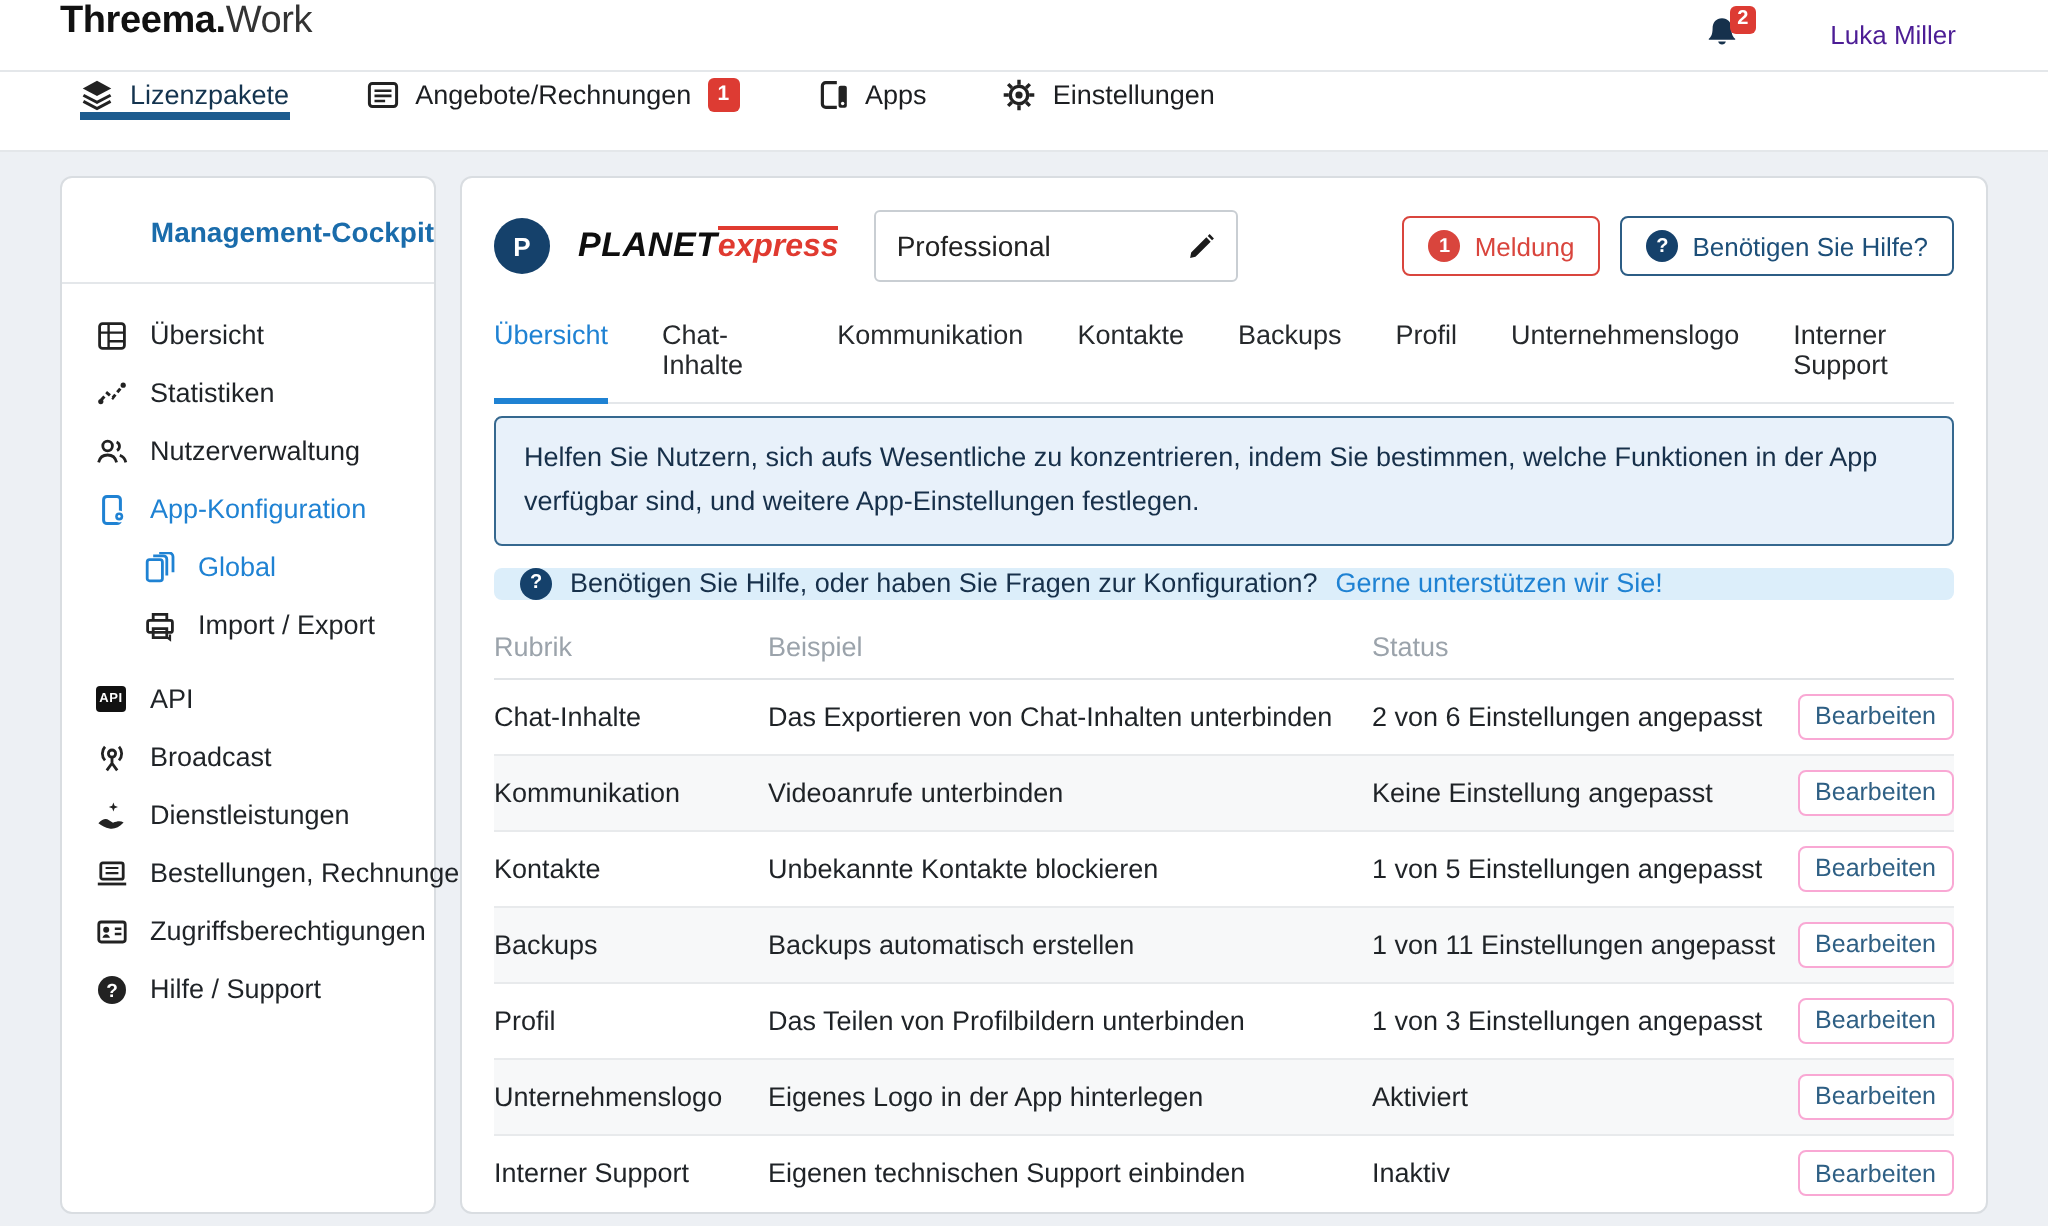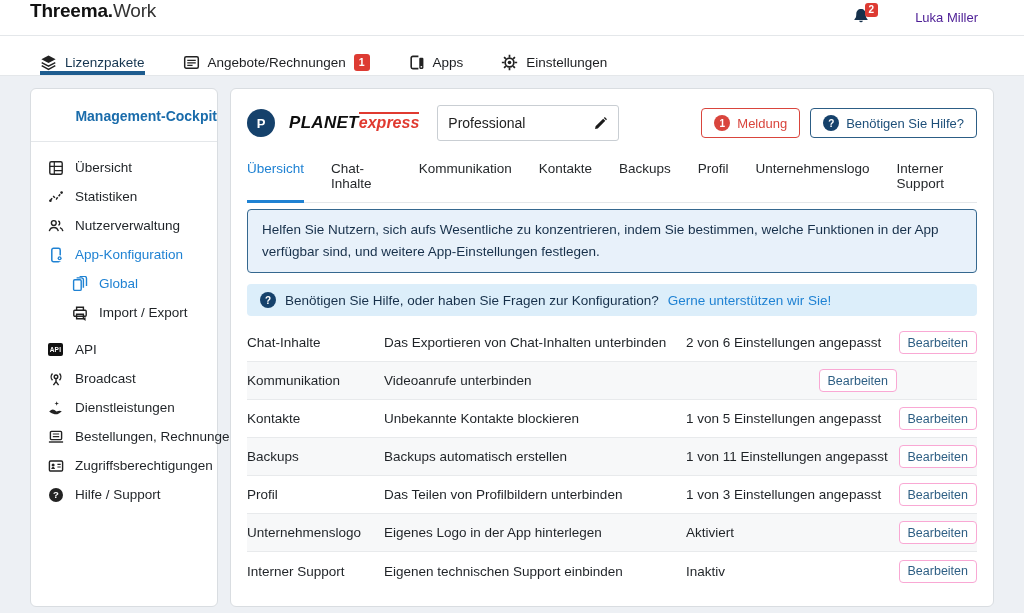--- a/index.html
+++ b/index.html
@@ -14,21 +14,21 @@
   .brand .w { font-weight:300; color:#333; }
   .topbar-right { margin-left:auto; display:flex; align-items:center; gap:42px; }
   .bell-wrap { position:relative; width:22px; height:22px; color:#16314c; cursor:pointer; }
   .bell-wrap svg { width:20px; height:20px; }
   .bell-badge { position:absolute; top:-4px; right:-5px; background:#dd3b33; color:#fff;
                 font-size:10px; font-weight:bold; line-height:1; padding:2px 4px; border-radius:3px; }
   .user-name { font-size:13px; color:#4c1d95; cursor:pointer; padding-right:16px; }
 
   
   .mainnav { height:40px; background:#fff; border-bottom:1px solid #e4e7ea;
-             display:flex; align-items:flex-end; padding:0 0 0 40px; gap:38px; }
+             display:flex; align-items:flex-start; padding:0 0 0 40px; gap:38px; }
   .nav-item { display:flex; align-items:center; gap:8px; font-size:13.5px; color:#1c1e21;
               cursor:pointer; border-bottom:4px solid transparent; padding-top:3px; }
   .nav-item .icon { width:17px; height:17px; display:inline-flex; color:#222; }
   .nav-item .icon svg { width:100%; height:100%; }
   .nav-item.active { border-bottom-color:#1d5c8f; color:#14344f; font-weight:500; }
   .badge-red { background:#dd3b33; color:#fff; font-size:10.5px; font-weight:bold;
                line-height:1; padding:3px 5px; border-radius:3px; }
 
   
   .page { display:flex; gap:12px; padding:12px 30px 0 30px; }
@@ -342,31 +342,38 @@
 
     <div class="infobox">Helfen Sie Nutzern, sich aufs Wesentliche zu konzentrieren, indem Sie bestimmen, welche Funktionen in der App verfügbar sind, und weitere App-Einstellungen festlegen.</div>
 
     <div class="helpstrip">
       <span class="circ navy">?</span>
       <span>Benötigen Sie Hilfe, oder haben Sie Fragen zur Konfiguration?</span>
       <span class="link">Gerne unterstützen wir Sie!</span>
     </div>
 
     <div class="cfg-table">
+      <div class="t-row t-head">
+        <div class="t-cell">Rubrik</div>
+        <div class="t-cell">Beispiel</div>
+        <div class="t-cell">Status</div>
+        <div class="t-cell"></div>
+      </div>
       <div id="table-body">
       <div class="t-row">
         <div class="t-cell c-rubrik">Chat-Inhalte</div>
         <div class="t-cell c-beispiel">Das Exportieren von Chat-Inhalten unterbinden</div>
         <div class="t-cell c-status">2 von 6 Einstellungen angepasst</div>
         <div class="t-edit"><button class="btn-edit">Bearbeiten</button></div>
       </div>
 
       <div class="t-row alt">
         <div class="t-cell c-rubrik">Kommunikation</div>
         <div class="t-cell c-beispiel">Videoanrufe unterbinden</div>
+        <div class="t-cell c-status">Keine Einstellung angepasst</div>
         <div class="t-edit"><button class="btn-edit">Bearbeiten</button></div>
       </div>
 
       <div class="t-row">
         <div class="t-cell c-rubrik">Kontakte</div>
         <div class="t-cell c-beispiel">Unbekannte Kontakte blockieren</div>
         <div class="t-cell c-status">1 von 5 Einstellungen angepasst</div>
         <div class="t-edit"><button class="btn-edit">Bearbeiten</button></div>
       </div>
 

